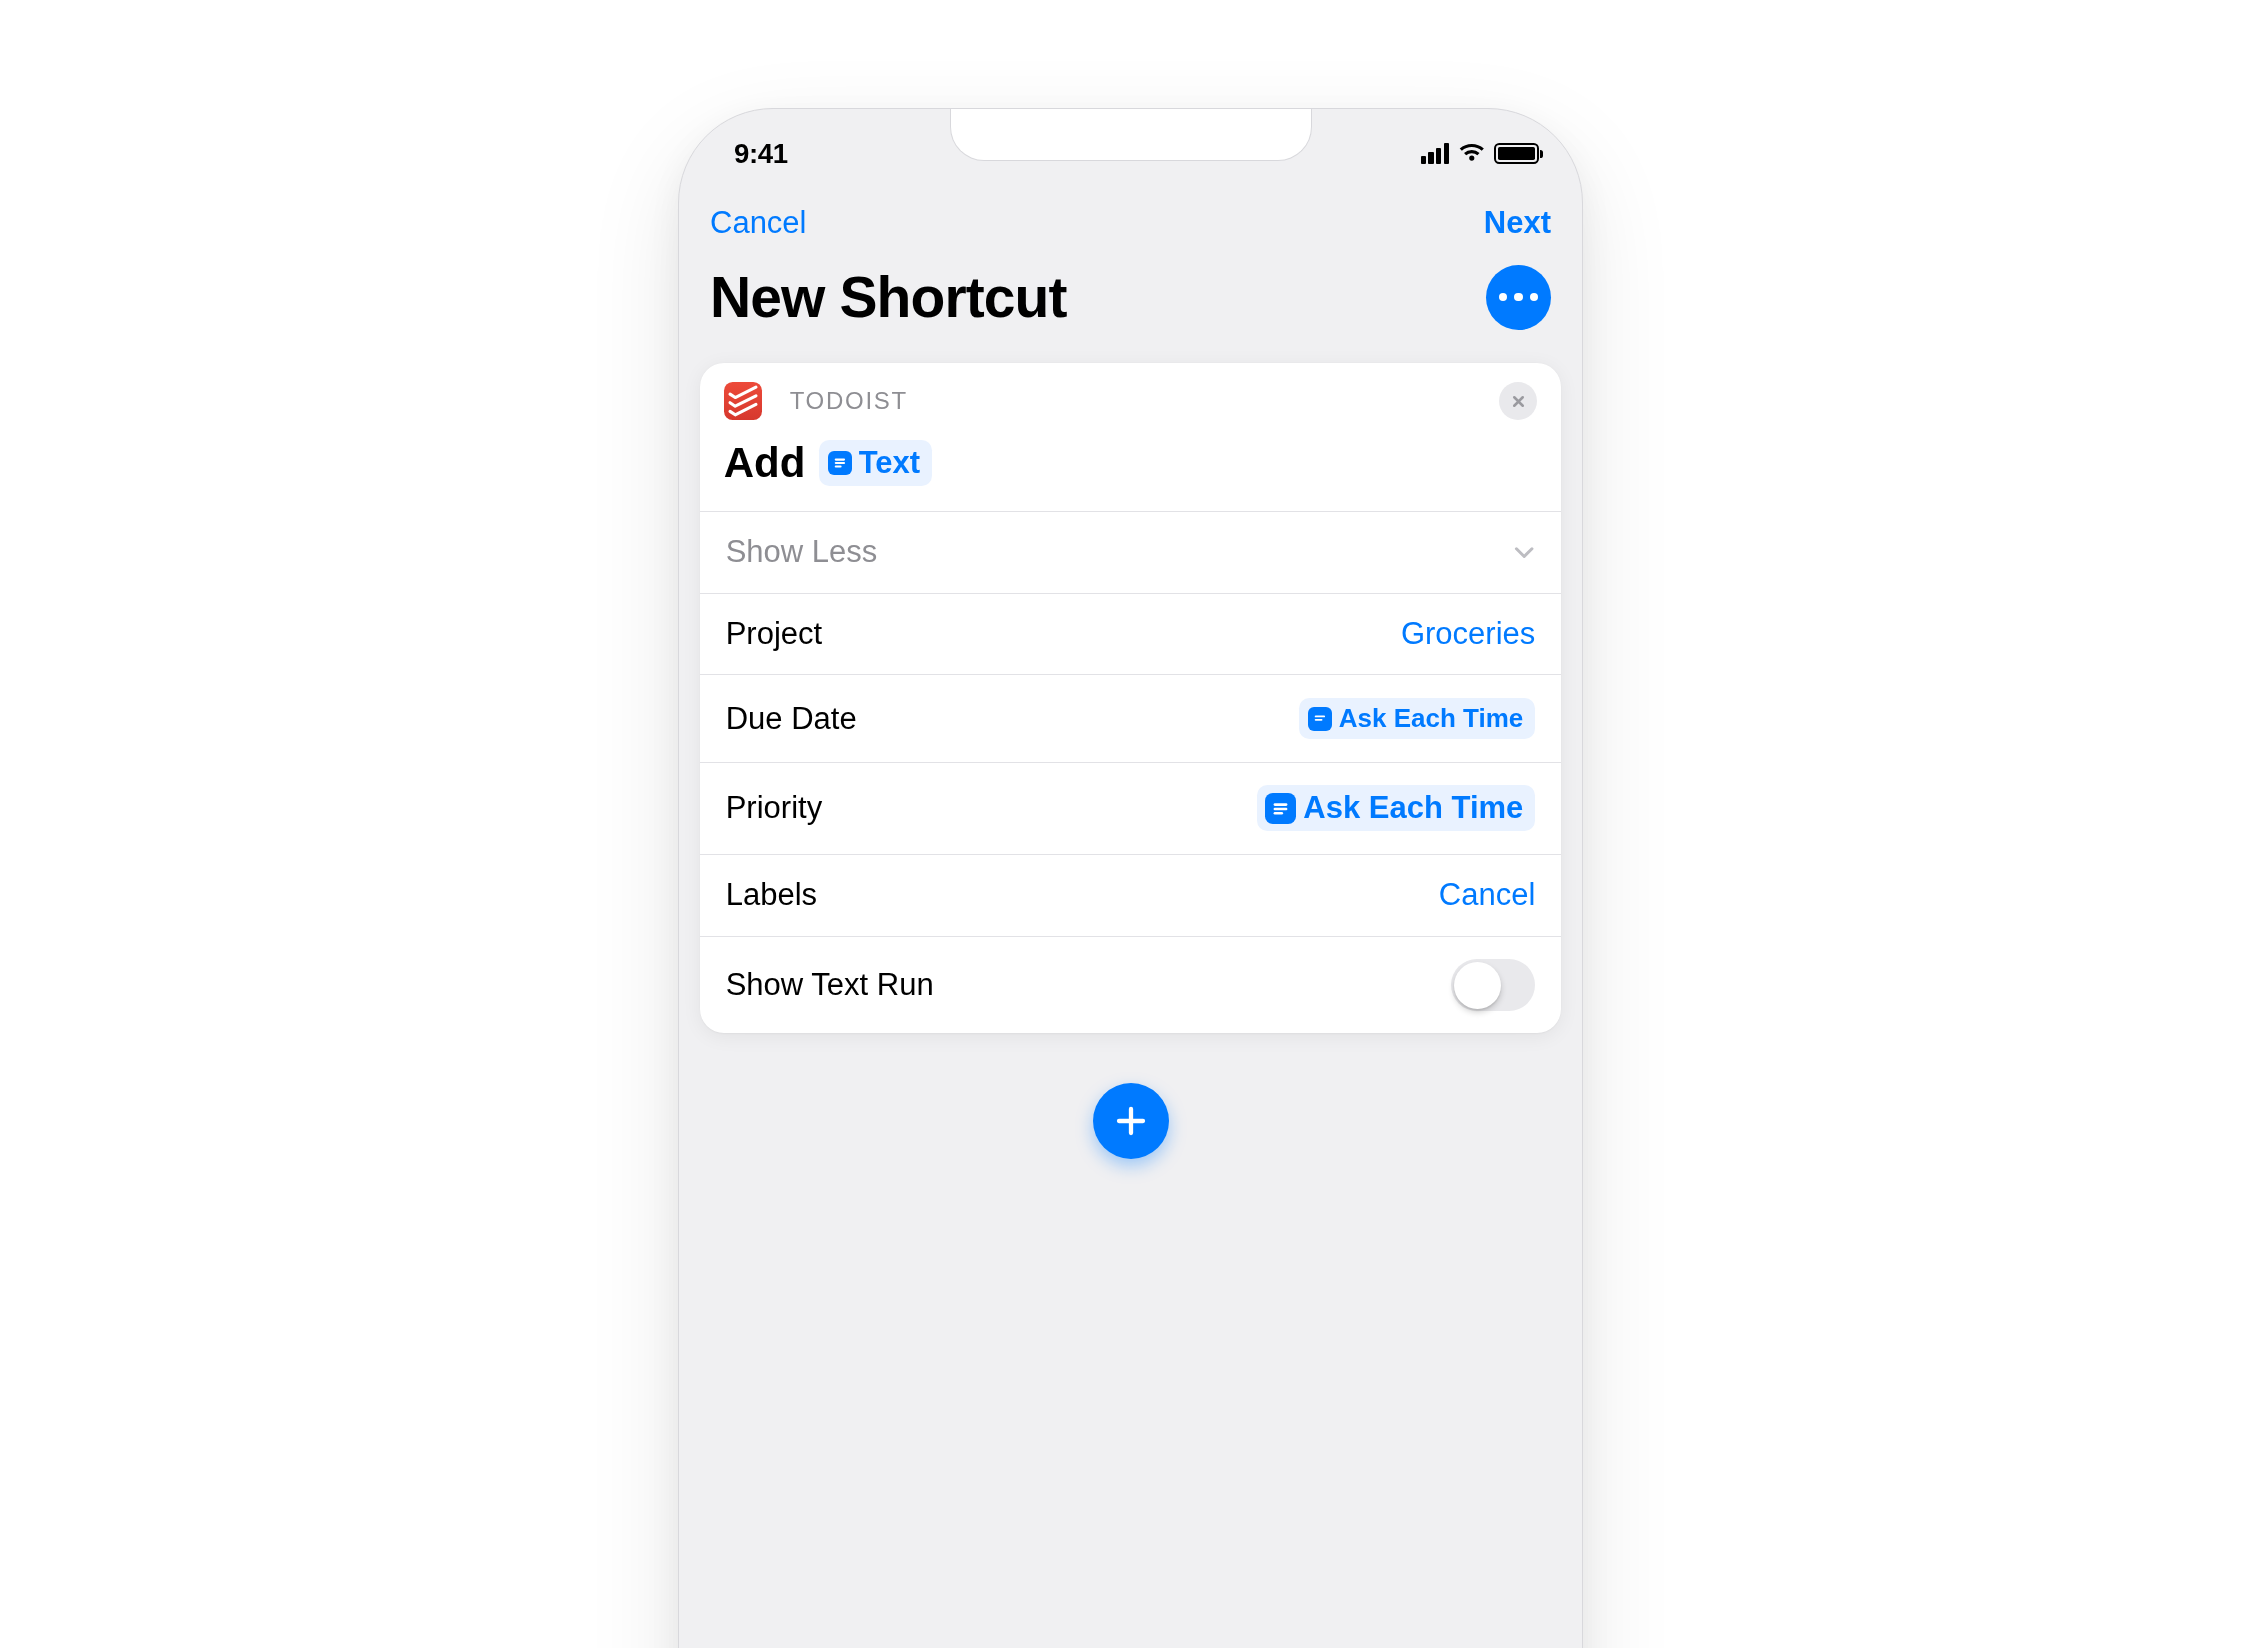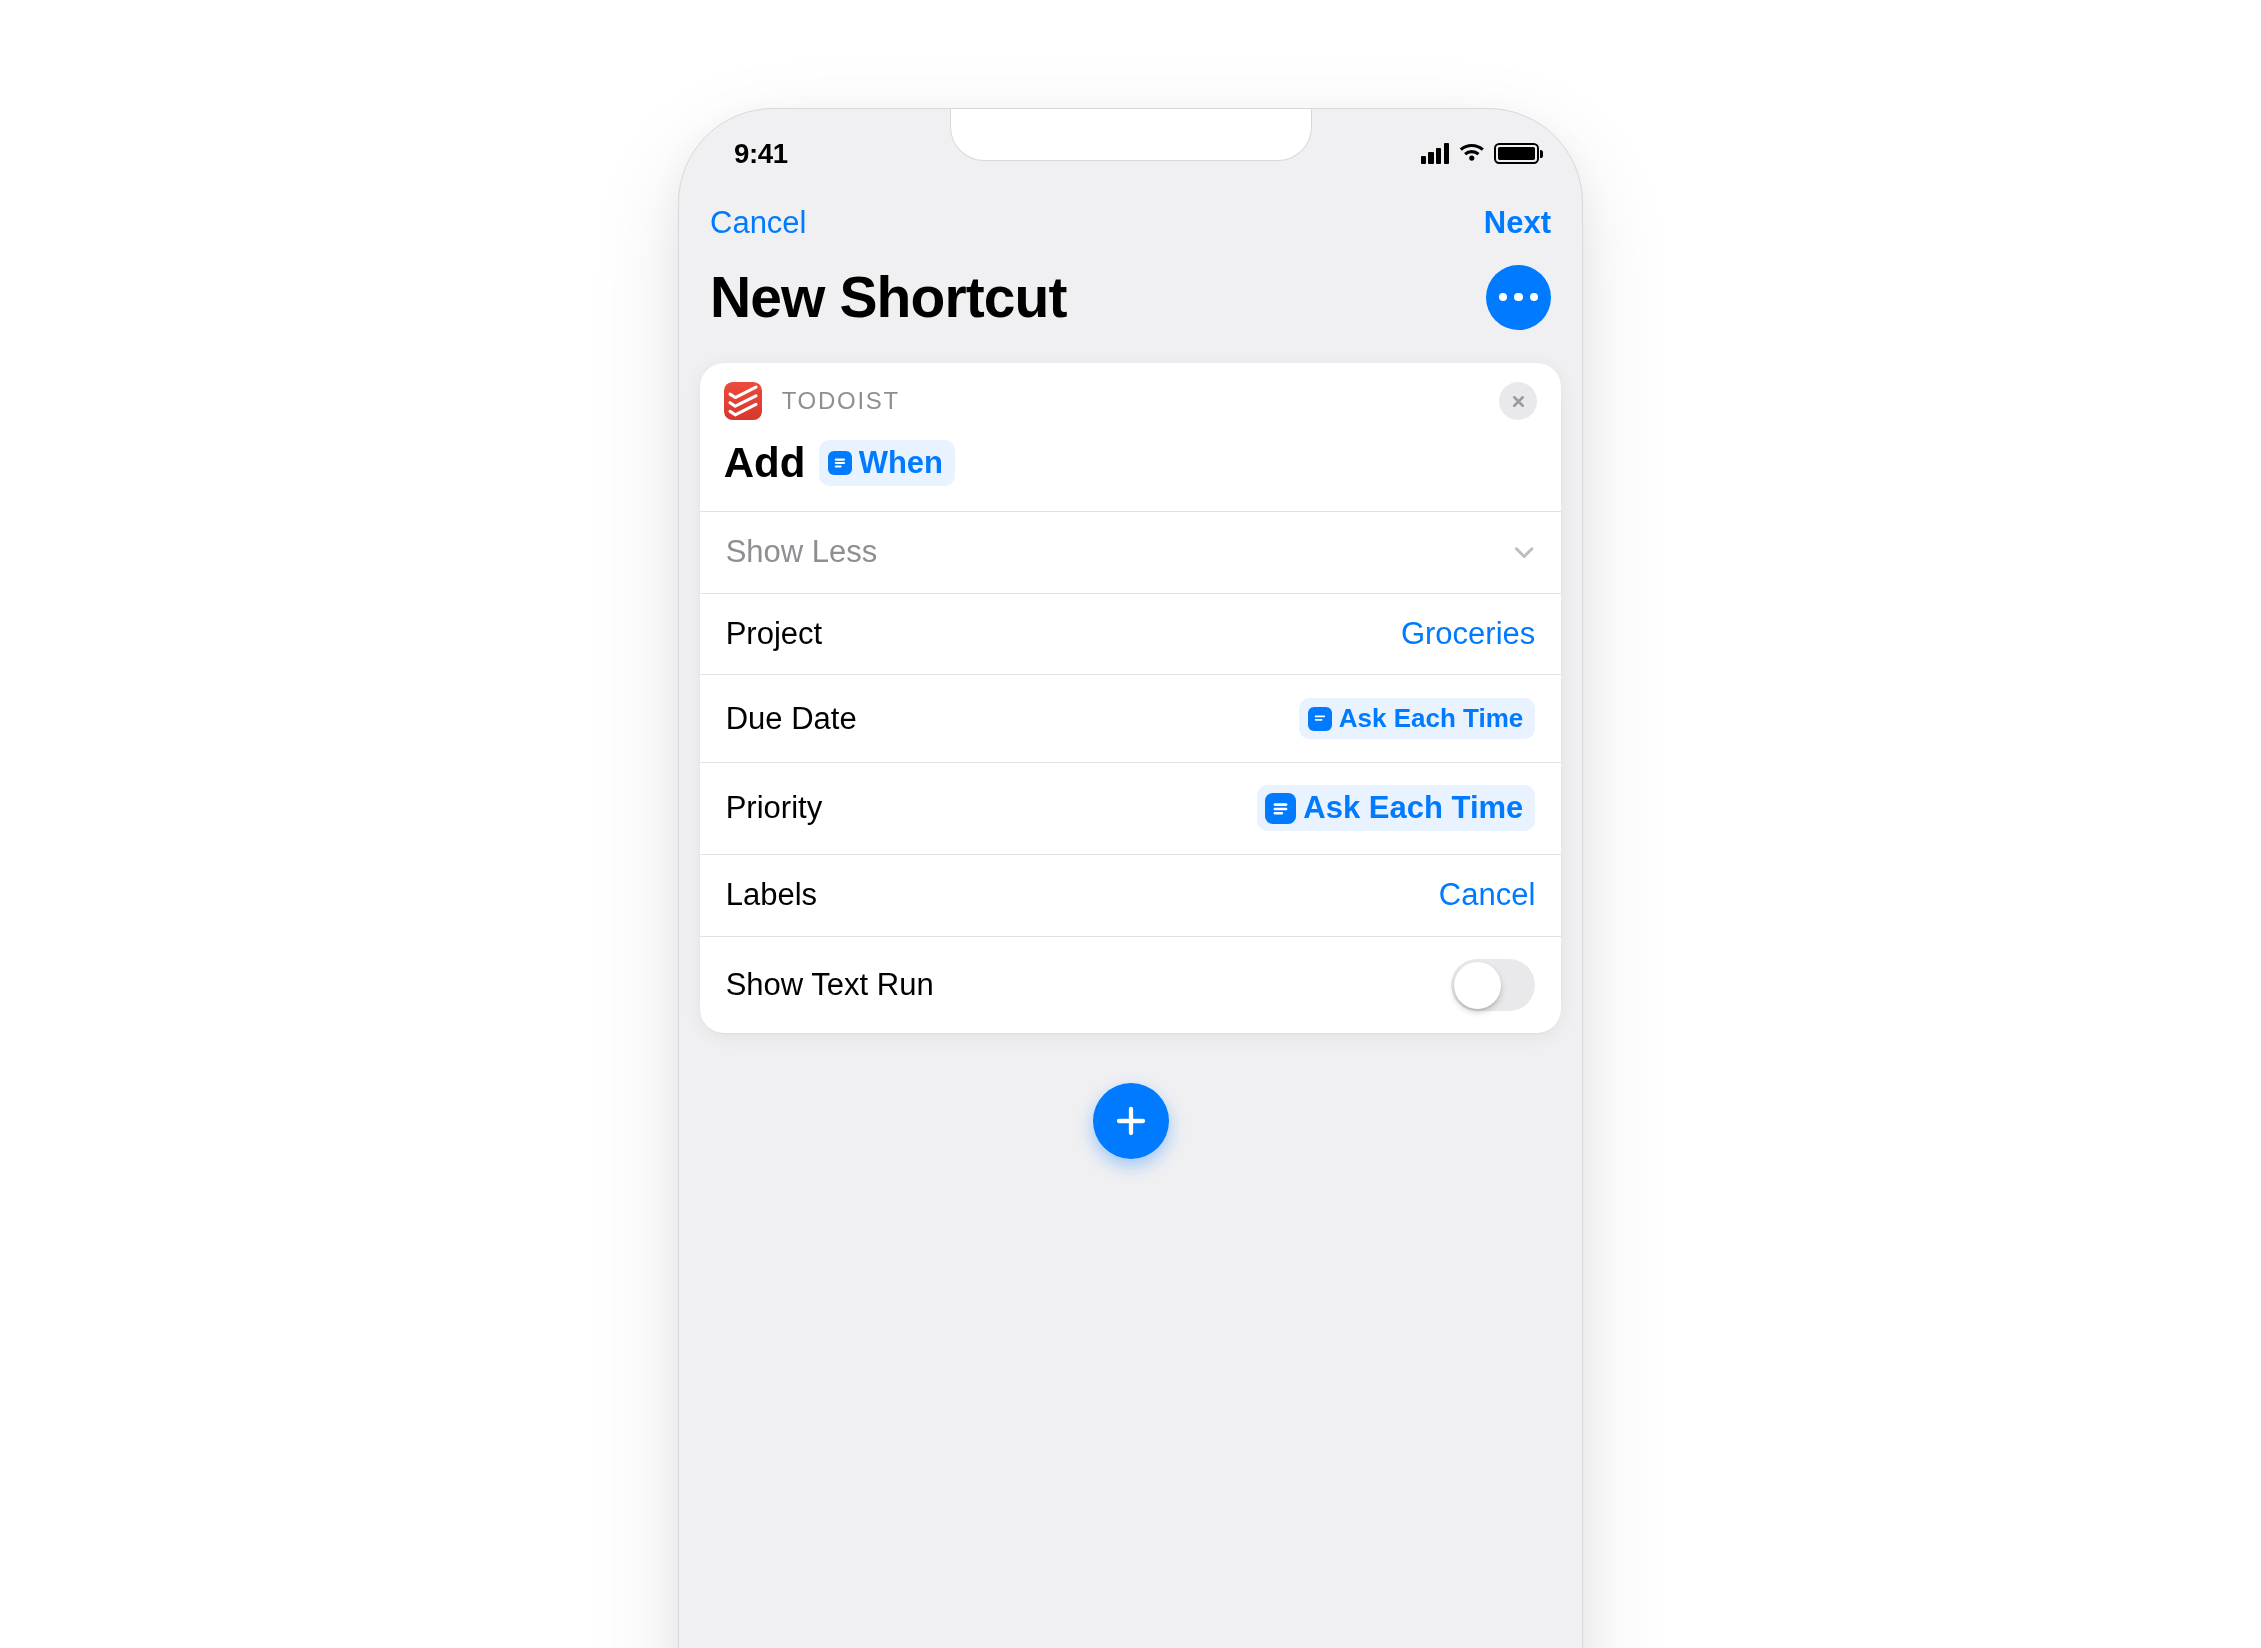--- a/index.html
+++ b/index.html
@@ -85,21 +85,21 @@
   .card-header{
     display:flex; align-items:center; padding: 19px 24px 12px 24px;
   }
   .app-icon{
     width:38px; height:38px; border-radius:8.6px;
     background:linear-gradient(180deg,#ed4b3a,#d6382d);
     position:relative; flex-shrink:0;
   }
   .app-icon svg{ position:absolute; inset:0; }
   .app-name{
-    margin-left:20px; font-size:24px; letter-spacing:1.7px; color:#8e8e93;
+    margin-left:28px; font-size:24px; letter-spacing:1.7px; color:#8e8e93;
   }
   .close-x{
     margin-left:auto; width:38px; height:38px; border-radius:50%;
     background:#e9e9ec; display:flex; justify-content:center; align-items:center;
     border:none; cursor:pointer;
   }
   .close-x svg{ width:17px; height:17px; }
   .action-row{
     display:flex; align-items:center; gap:13.8px; padding:6.9px 24px 24px 24px;
   }
@@ -204,21 +204,21 @@
     <div class="action-row">
       <span class="action-label">Add</span>
       <span class="token">
         <span class="chip-icon">
           <svg viewBox="0 0 16 16">
               <rect x="2" y="3" width="12" height="2.4" rx="1.2" fill="#fff"></rect>
               <rect x="2" y="7" width="12" height="2.4" rx="1.2" fill="#fff"></rect>
               <rect x="2" y="11" width="8" height="2.4" rx="1.2" fill="#fff"></rect>
             </svg>
         </span>
-        <span class="token-text">When</span>
+        <span class="token-text">Text</span>
       </span>
     </div>
 
     <div class="row show-less">
       <span class="row-label">Show Less</span>
       <svg class="chev" viewBox="0 0 26 26">
           <path d="M4 9l9 9 9-9"></path>
         </svg>
     </div>
 

